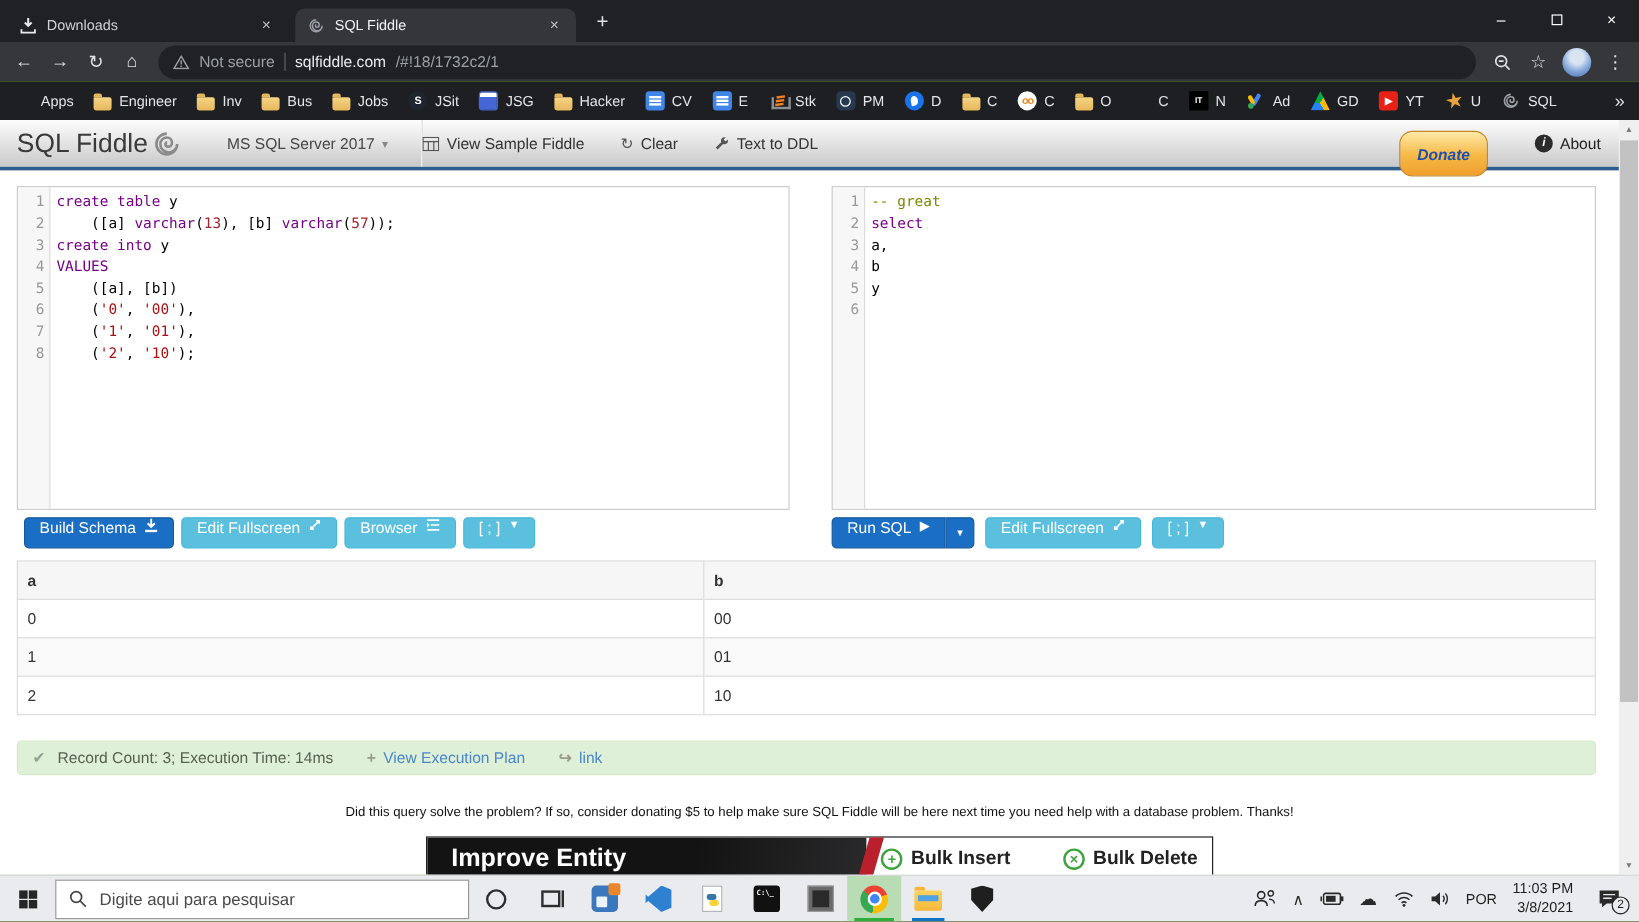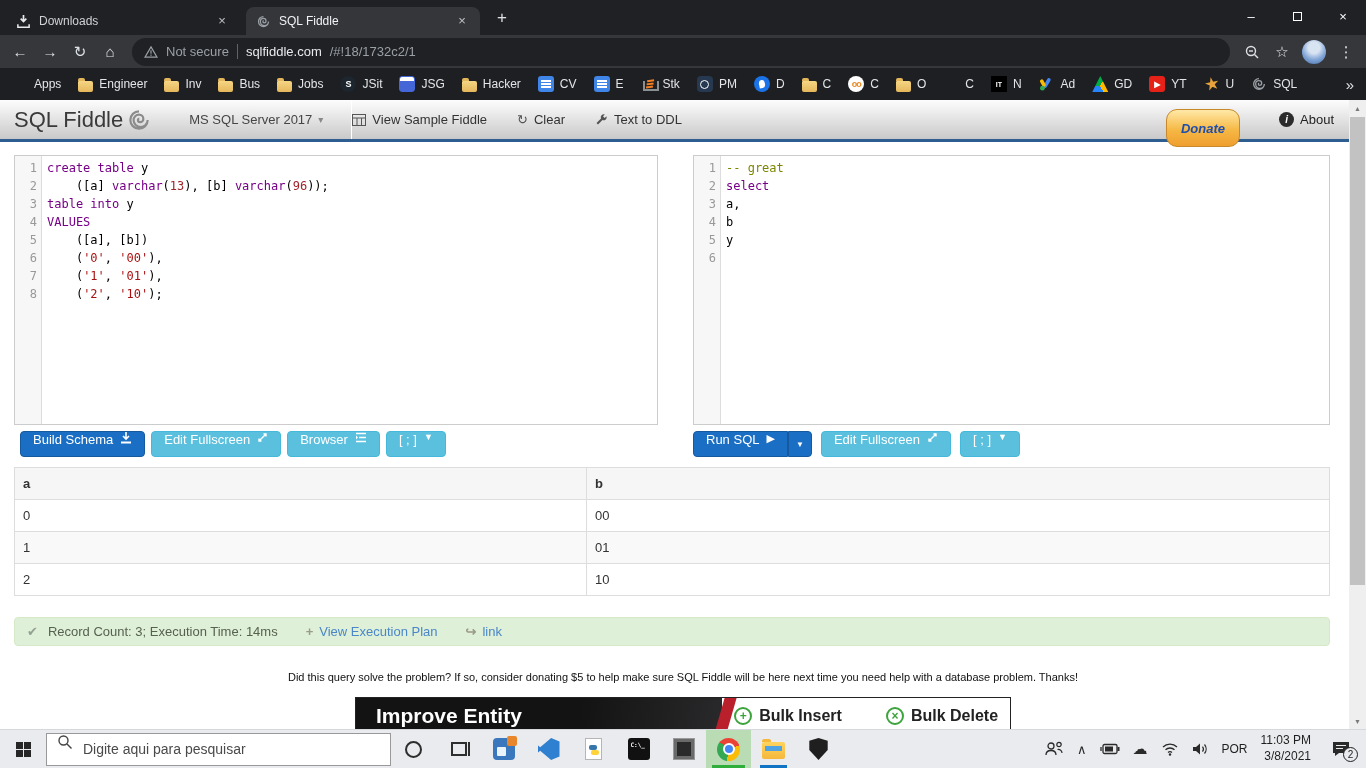--- a/index.html
+++ b/index.html
@@ -120,21 +120,21 @@
   .pscroll{position:absolute;top:0;right:0;width:17px;height:629px;background:#efefef}
   .sarrow{height:16px;display:flex;align-items:center;justify-content:center;color:#7a7a7a;font-size:7px}
   .sarrow.down{position:absolute;bottom:0;width:100%}
   .thumb{position:absolute;top:17px;left:1px;width:15px;height:468px;background:#c2c2c2}
 
   
   .taskbar{position:absolute;bottom:0;left:0;width:1366px;height:39px;background:#e9ebee;display:flex;align-items:center;border-top:1px solid #d6d9dc}
   .tstart{width:46px;height:100%;display:flex;align-items:center;justify-content:center}
   .winlogo{display:grid;grid-template-columns:7px 7px;grid-auto-rows:7px;gap:1px}
   .winlogo i{background:#262626}
-  .tsearch{width:345px;height:33px;background:#fff;border:1px solid #999;display:flex;gap:10px;padding:0 10px;flex:none}
+  .tsearch{width:345px;height:33px;background:#fff;border:1px solid #999;display:flex;align-items:center;gap:10px;padding:0 10px;flex:none}
   .tsearch svg{flex:none}
   .tsearch input{border:none;outline:none;font-size:14px;color:#333;width:100%;font-family:"Liberation Sans",sans-serif;background:transparent}
   .tsearch input::placeholder{color:#4a4a4a;opacity:1}
   .ticon{width:45px;height:100%;display:flex;align-items:center;justify-content:center;position:relative}
   .ticon.open::after{content:"";position:absolute;bottom:0;left:9px;right:9px;height:3px;background:#1173c4}
   .ticon.active{background:#b9dcb4}
   .ticon.active::after{content:"";position:absolute;bottom:0;left:6px;right:6px;height:3px;background:#2fae3c}
   .cortana{width:17px;height:17px;border:2px solid #2e2e2e;border-radius:50%}
   .taskview{width:16px;height:14px;border:2px solid #2e2e2e;position:relative}
   .taskview::after{content:"";position:absolute;right:-5px;top:-2px;width:2px;height:14px;background:#2e2e2e}
@@ -387,22 +387,22 @@
             <div>2</div>
           <div>3</div>
             <div>4</div>
           <div>5</div>
             <div>6</div>
           <div>7</div>
             <div>8</div>
         </div>
         <div class="code">
           <div class="cl"><span class="kw">create table</span><span> y</span></div>
-          <div class="cl"><span>    ([a] </span><span class="kw">varchar</span><span>(</span><span class="num">13</span><span>), [b] </span><span class="kw">varchar</span><span>(</span><span class="num">96</span><span>));</span></div>
-          <div class="cl"><span class="kw">table into</span><span> y</span></div>
+          <div class="cl"><span>    ([a] </span><span class="kw">varchar</span><span>(</span><span class="num">13</span><span>), [b] </span><span class="kw">varchar</span><span>(</span><span class="num">57</span><span>));</span></div>
+          <div class="cl"><span class="kw">create into</span><span> y</span></div>
           <div class="cl"><span class="kw">VALUES</span></div>
           <div class="cl"><span>    ([a], [b])</span></div>
           <div class="cl"><span>    (</span><span class="str">'0'</span><span>, </span><span class="str">'00'</span><span>),</span></div>
           <div class="cl"><span>    (</span><span class="str">'1'</span><span>, </span><span class="str">'01'</span><span>),</span></div>
           <div class="cl"><span>    (</span><span class="str">'2'</span><span>, </span><span class="str">'10'</span><span>);</span></div>
         </div>
       </div>
       <div class="panel qp">
         <div class="gutter">
           <div>1</div>

